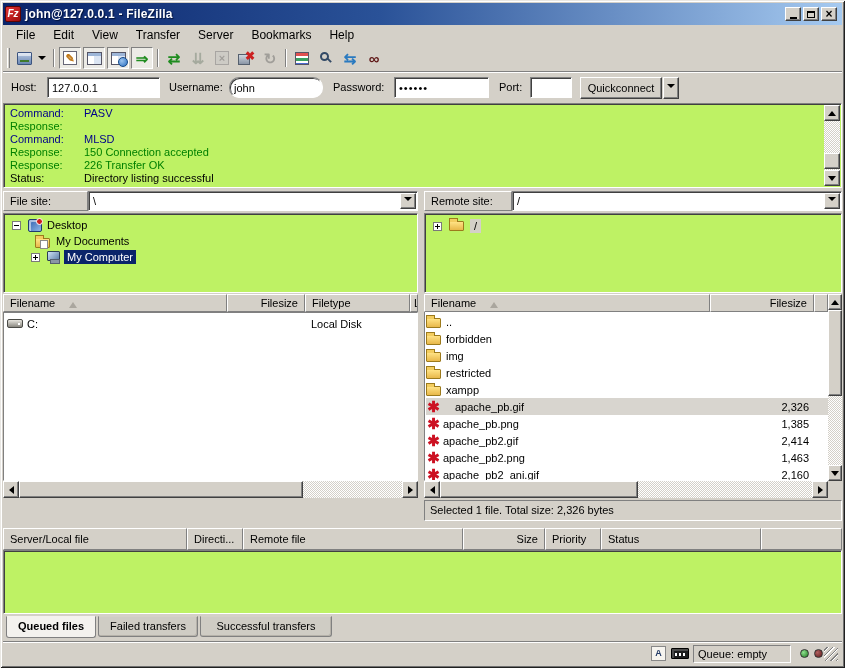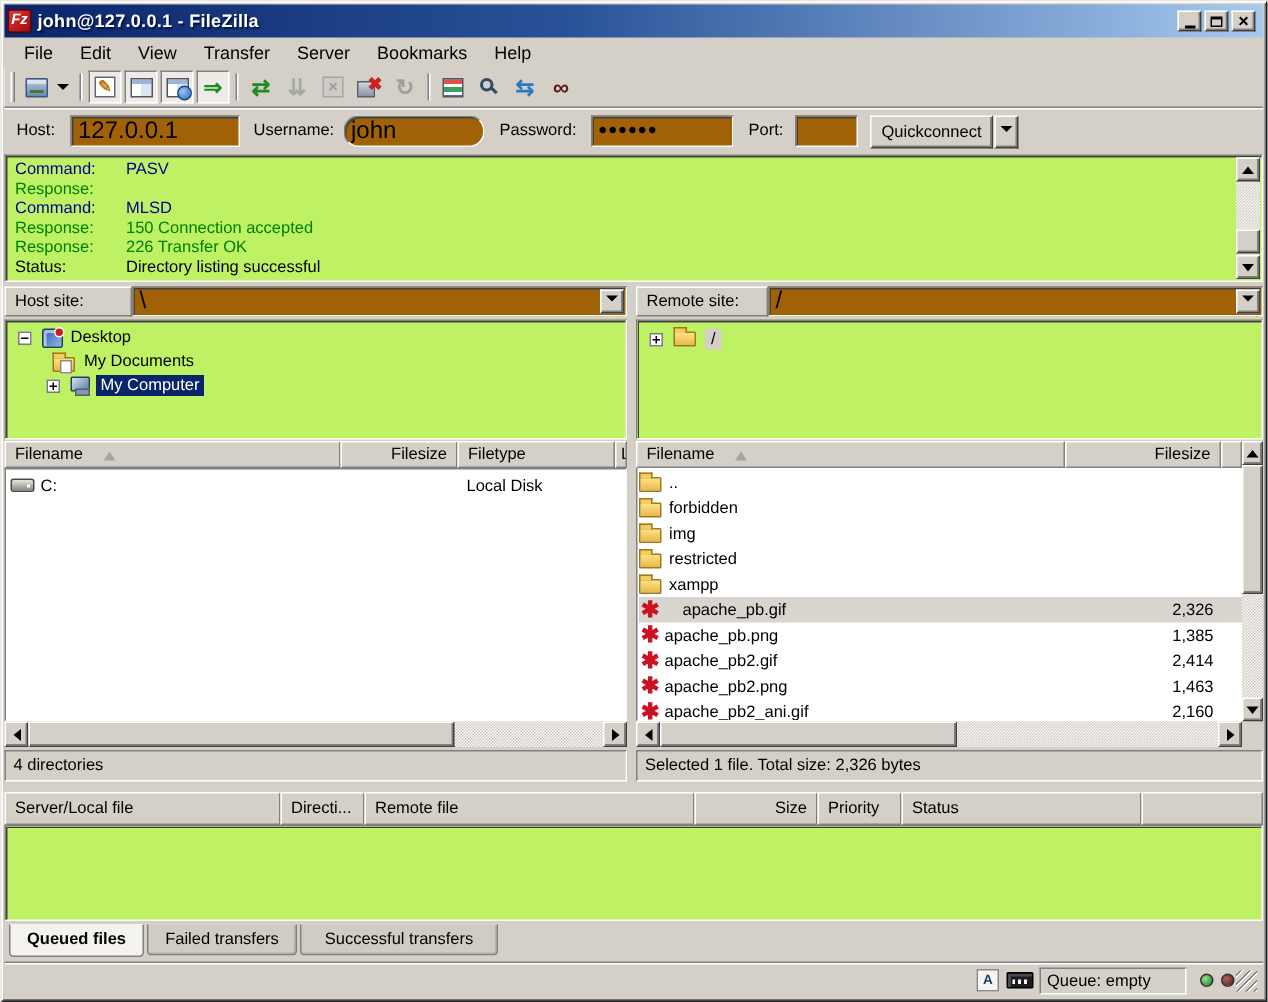--- a/index.html
+++ b/index.html
@@ -6,22 +6,22 @@
   html,body { width:845px; height:668px; }
   body { font-family:"Liberation Sans", sans-serif; font-size:11px; color:#000; background:#d4d0c8; }
   .abs { position:absolute; }
   #window { position:relative; width:845px; height:668px; background:#d4d0c8;
     box-shadow: inset 1px 1px 0 #e9e7e3, inset -1px -1px 0 #202020, inset 2px 2px 0 #ffffff, inset -2px -2px 0 #707070; }
 
   
   .raised { background:#d4d0c8; border:1px solid; border-color:#ffffff #404040 #404040 #ffffff; box-shadow: inset -1px -1px 0 #808080; }
   .sunken { background:#bef264; border:1px solid; border-color:#808080 #ffffff #ffffff #808080; box-shadow: inset 1px 1px 0 #404040; }
   .sunken-flat { background:#d4d0c8; border:1px solid; border-color:#808080 #ffffff #ffffff #808080; }
-  .field { background:#a16207; border:1px solid; border-color:#808080 #ffffff #ffffff #808080; box-shadow: inset 1px 1px 0 #404040;
-    font-family:"Liberation Sans",sans-serif; font-size:16px; padding:2px 4px; outline:none; }
+  .field { background:#ffffff; border:1px solid; border-color:#808080 #ffffff #ffffff #808080; box-shadow: inset 1px 1px 0 #404040;
+    font-family:"Liberation Sans",sans-serif; font-size:11px; padding:2px 4px; outline:none; }
 
   
   #titlebar { left:3px; top:3px; width:839px; height:22px; background:linear-gradient(90deg,#0a246a,#2a5298 45%,#a6caf0); display:flex; align-items:center; }
   #app-icon { width:16px; height:16px; margin:0 4px 0 2px; background:linear-gradient(135deg,#e43535,#9e0b0b); border:1px solid #5c0404; border-radius:2px; color:#fff; font-weight:bold; font-size:10px; line-height:14px; text-align:center; font-style:italic; }
   #title-text { color:#fff; font-weight:bold; font-size:12px; letter-spacing:.2px; text-shadow:1px 1px 1px #00113a; }
   .tb-btns { position:absolute; right:5px; top:4px; display:flex; gap:2px; }
   .tbtn { width:16px; height:14px; display:flex; align-items:center; justify-content:center; }
   .glyph-min { width:7px; height:2px; background:#000; margin-top:7px; }
   .glyph-max { width:8px; height:7px; border:1px solid #000; border-top:2px solid #000; }
   .glyph-close { font-size:12px; font-weight:bold; line-height:10px; }
@@ -255,21 +255,21 @@
       <div class="abs sb-btn" style="left:0;top:0;width:16px;height:16px">
           <span class="tri-up2"></span>
         </div>
       <div class="abs sb-thumb" style="left:0;bottom:17px;width:16px;height:16px"></div>
       <div class="abs sb-btn" style="left:0;bottom:0;width:16px;height:16px">
           <span class="tri-dn2"></span>
         </div>
     </div>
   </div>
 
-  <div class="abs combo-label" style="left:3px;width:85px">Host site:</div>
+  <div class="abs combo-label" style="left:3px;width:85px">File site:</div>
   <div class="abs combo field" style="left:88px;width:330px">
     <span>\</span>
     <div class="dd-btn raised dd-arrow">
         <span class="tri-down" style="margin-top:0"></span>
       </div>
   </div>
   <div class="abs tree-box sunken" style="left:3px;width:415px">
     <div class="tree-row" style="left:8px;top:3px">
       <span class="expander"></span>
       <span class="desktop-ic" style="margin-left:7px"></span>
@@ -316,21 +316,20 @@
     <div class="abs sb-track" style="left:0;top:187px;width:415px;height:17px">
       <div class="abs sb-btn" style="left:0;top:0;width:16px;height:17px">
           <span class="tri-lf2"></span>
         </div>
       <div class="abs sb-thumb" style="left:16px;top:0;width:284px;height:17px"></div>
       <div class="abs sb-btn" style="right:0;top:0;width:16px;height:17px">
           <span class="tri-rt2"></span>
         </div>
     </div>
   </div>
-  <div class="abs status-box" style="left:3px;top:500px;width:415px;height:21px">4 directories</div>
 
   <div class="abs" style="left:424px;top:294px;width:418px;height:205px">
     <div class="hdr-cell" style="left:0;width:286px"><span>Filename</span><span class="sort-asc"></span></div>
     <div class="hdr-cell hdr-right" style="left:286px;width:104px"><span>Filesize</span></div>
     <div class="hdr-cell" style="left:390px;width:14px"></div>
     <div class="abs" style="left:0;top:18px;width:404px;height:169px;background:#fff;border-left:1px solid #808080;border-bottom:1px solid #fff;overflow:hidden">
       <div class="list-row" style="left:1px;top:1px;width:402px">
           <span class="folder-ic"></span>
           <span style="margin-left:5px">..</span>
         </div>

